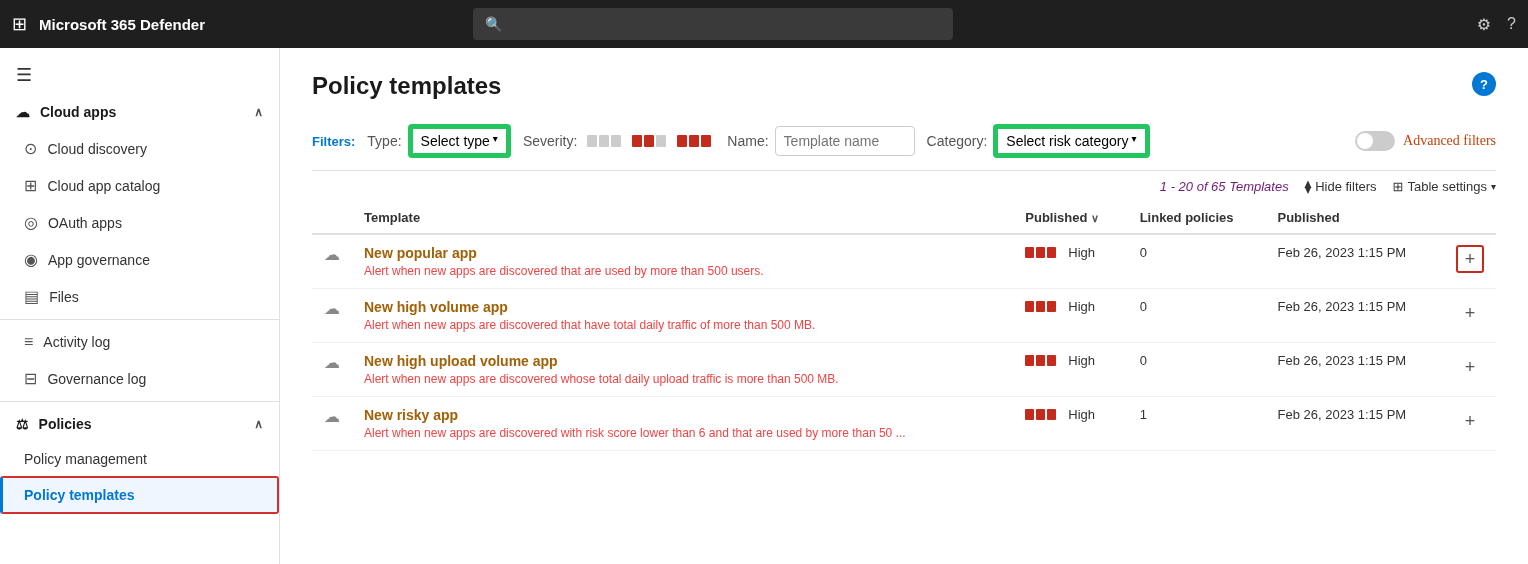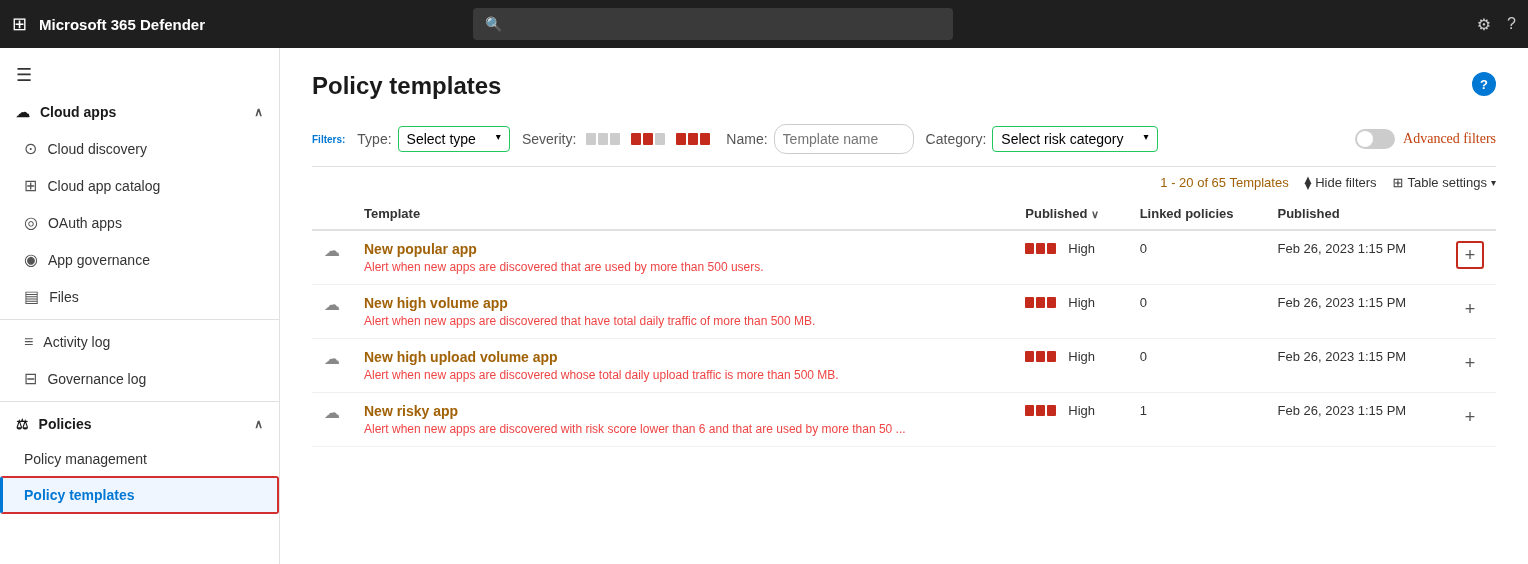--- a/index.html
+++ b/index.html
@@ -124,44 +124,44 @@
     }
 
     
     .filters-row {
       display: flex;
       align-items: center;
       gap: 12px;
       margin-bottom: 12px;
       flex-wrap: wrap;
     }
-    .filters-label { color: #0078d4; font-weight: 600; font-size: 10px; }
+    .filters-label { color: #0078d4; font-weight: 600; font-size: 13px; }
     .filter-control {
       display: flex;
       align-items: center;
       gap: 6px;
       font-size: 14px;
     }
     .filter-label { color: #555; }
     .filter-select {
       display: flex;
-      border: 1px solid #22c55e;
+      border: 5px solid #22c55e;
       border-radius: 4px;
       padding: 4px 8px;
-      gap: 20px;
+      gap: 3px;
       cursor: pointer;
       background: #fff;
       font-size: 14px;
     }
     .severity-icons { display: flex; gap: 3px; align-items: center; }
     .sev-block { width: 10px; height: 12px; border-radius: 1px; }
     .sev-group { display: flex; gap: 2px; cursor: pointer; padding: 2px 4px; border-radius: 3px; }
     .name-input {
       border: 1px solid #ccc;
-      border-radius: 12px;
+      border-radius: 4px;
       padding: 6px 8px;
       font-size: 14px;
       color: #888;
       outline: none;
       width: 140px;
     }
     .advanced-filters-toggle {
       margin-left: auto;
       display: flex;
       align-items: center;
@@ -192,21 +192,21 @@
       display: flex;
       align-items: center;
       justify-content: flex-end;
       gap: 16px;
       margin-bottom: 8px;
       font-size: 13px;
       color: #333;
       border-top: 1px solid #e0e0e0;
       padding-top: 8px;
     }
-    .table-controls-count { color: #a16207; }
+    .table-controls-count { color: #701a75; font-style: italic; }
     .table-control-btn {
       display: flex; align-items: center; gap: 4px;
       cursor: pointer; color: #333;
     }
 
     
     .policy-table { width: 100%; border-collapse: collapse; }
     .policy-table th {
       text-align: left;
       padding: 8px 12px;

